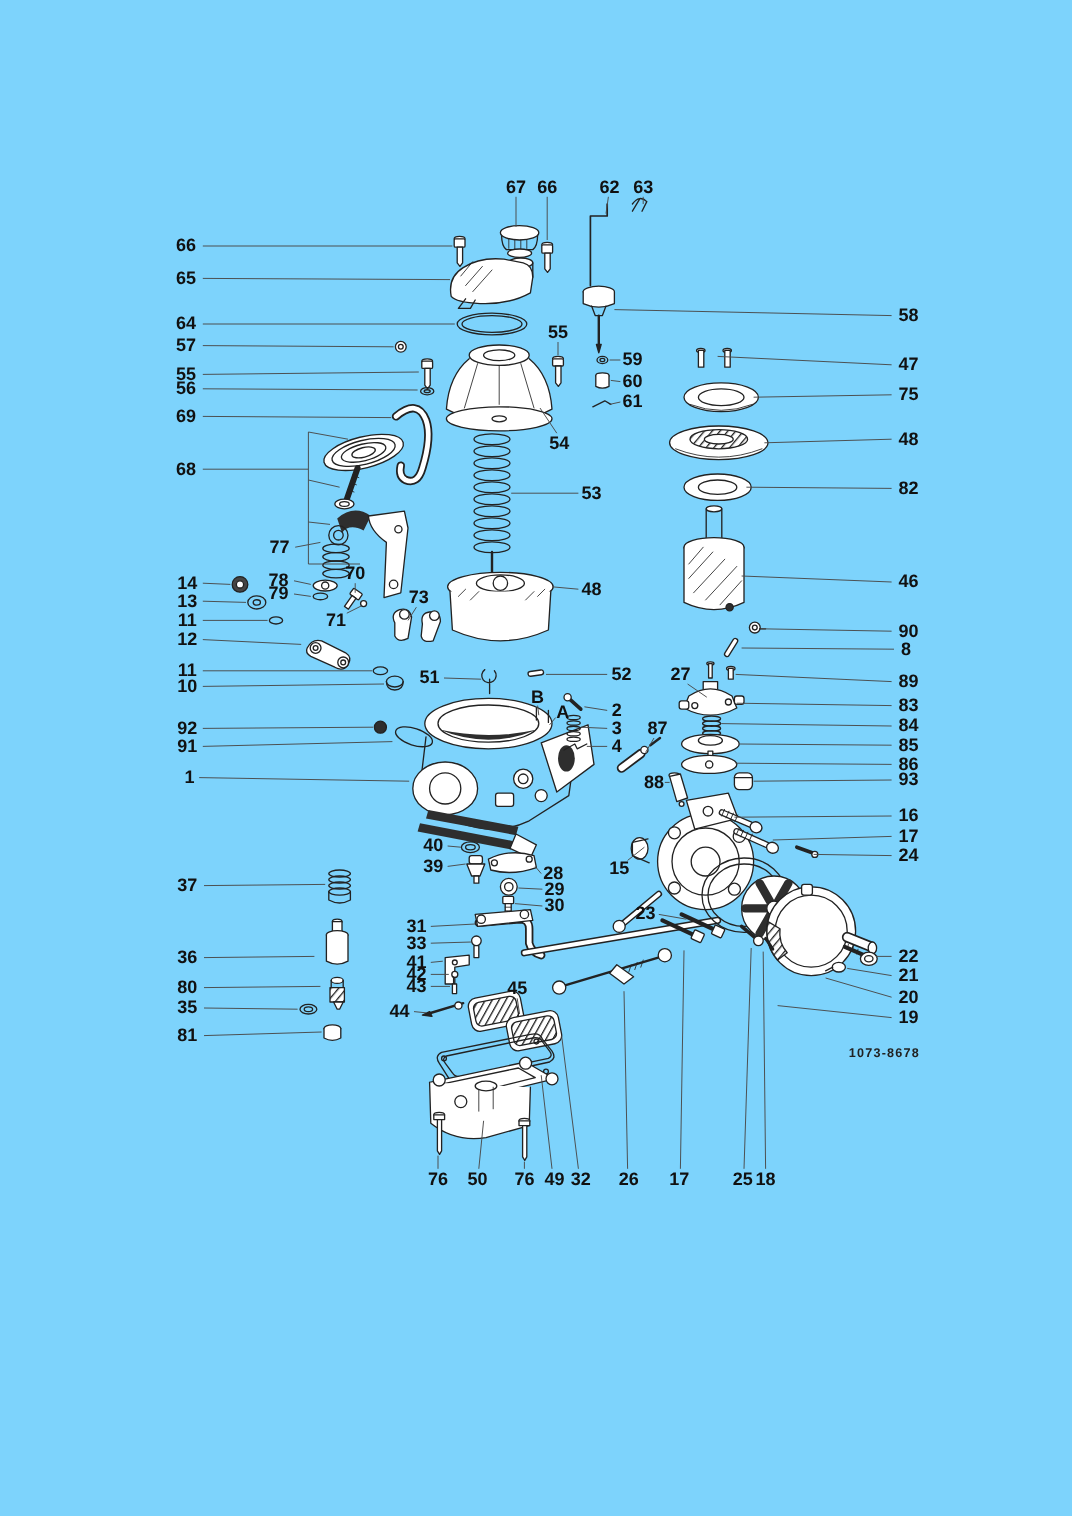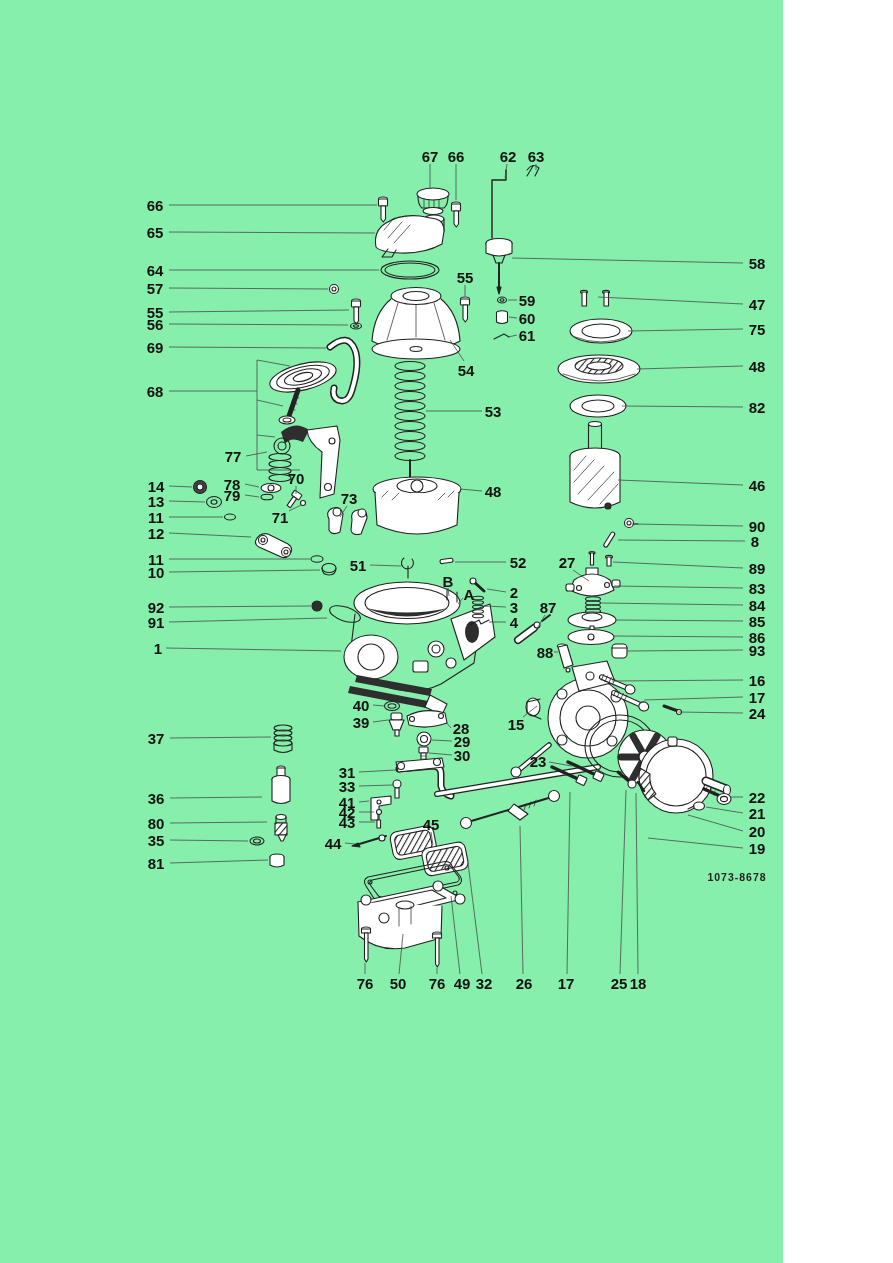--- a/index.html
+++ b/index.html
@@ -1,16 +1,16 @@
 <!DOCTYPE html>
 <html><head>
 <meta charset="utf-8">
 <style>
   html,body{margin:0;padding:0;background:#fff;}
-  .page{position:relative;width:783px;height:1263px;background:#86efac;overflow:hidden;}
+  .page{position:relative;width:893px;height:1263px;background:#7dd3fc;overflow:hidden;}
   svg{position:absolute;left:0;top:0;}
   #leader-layer polyline{fill:none;stroke:#4a4a4a;stroke-width:0.8;}
   #label-layer text{
     font-family:"Liberation Sans", sans-serif;
     font-weight:bold;font-size:15px;fill:#111;
     text-anchor:middle;dominant-baseline:central;
   }
   .fig-num{
     font-family:"Liberation Sans", sans-serif;
     font-weight:bold;font-size:10.5px;fill:#222;

